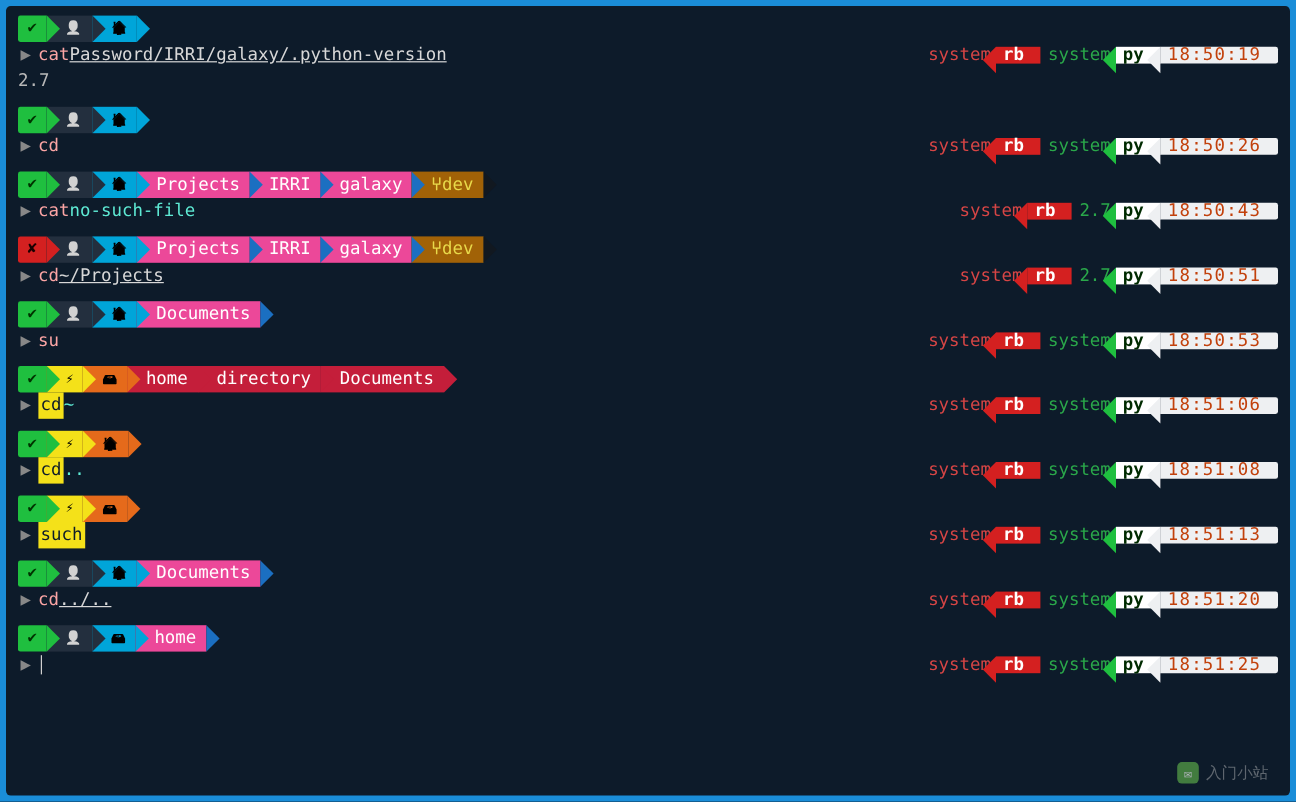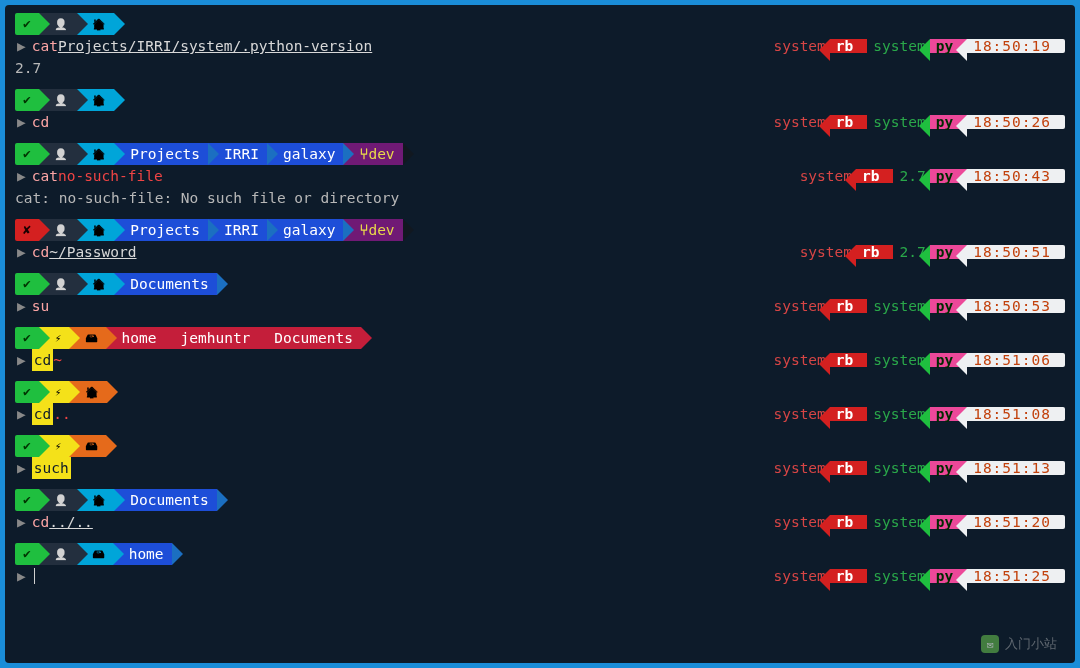--- a/index.html
+++ b/index.html
@@ -62,46 +62,46 @@
     border-top: 11px solid transparent;
     border-bottom: 11px solid transparent;
     border-left: 11px solid currentColor;
     z-index: 2;
   }
   .seg.first { border-top-left-radius: 2px; border-bottom-left-radius: 2px; }
   .seg-bg-green  { background:#1fbf3f; }  .seg-bg-green::after  { color:#1fbf3f; border-left-color:#1fbf3f; }
   .seg-bg-red    { background:#d42020; }  .seg-bg-red::after    { color:#d42020; border-left-color:#d42020; }
   .seg-bg-dkgray { background:#232f3e; }  .seg-bg-dkgray::after { color:#232f3e; border-left-color:#232f3e; }
   .seg-bg-cyan   { background:#00a5d9; }  .seg-bg-cyan::after   { color:#00a5d9; border-left-color:#00a5d9; }
-  .seg-bg-blue   { background:#1d4ed8;align-items:flex-end; }  .seg-bg-blue::after   { color:#1b6fc1; border-left-color:#1b6fc1; }
+  .seg-bg-blue   { background:#ec4899;align-items:flex-end; }  .seg-bg-blue::after   { color:#1b6fc1; border-left-color:#1b6fc1; }
   .seg-bg-yellow { background:#f4e119; }  .seg-bg-yellow::after { color:#f4e119; border-left-color:#f4e119; }
   .seg-bg-orange { background:#e56a1b; }  .seg-bg-orange::after { color:#e56a1b; border-left-color:#e56a1b; }
   .seg-bg-dkred  { background:#c41e3a; }  .seg-bg-dkred::after  { color:#c41e3a; border-left-color:#c41e3a; }
-  .seg-bg-black  { background:#701a75; }  .seg-bg-black::after  { color:#111820; border-left-color:#111820; }
+  .seg-bg-black  { background:#a16207; }  .seg-bg-black::after  { color:#111820; border-left-color:#111820; }
   .seg.pad { padding-left: 16px; }
 
   .seg .txt { color:#ffffff; font-weight: normal; }
   .seg-bg-black .txt { color:#e8d94a;}
 
   .ico { font-weight: bold; font-size:13px; color:#0d1b2a;}
   .ico-check::before { content:"✔"; }
   .ico-cross::before { content:"✘"; color:#1a0000;}
   .ico-check { color:#003300;}
   .ico-user::before { content:"👤"; font-size:11px;}
   .seg-bg-dkgray .ico-user::before { filter: grayscale(1) brightness(2);}
   .ico-home::before { content:"🏠"; font-size:11px; filter: brightness(0);}
   .ico-bolt::before { content:"⚡"; font-size:11px; filter: brightness(0);}
   .ico-disk::before { content:"🖴"; font-size:12px; filter: brightness(0);}
   .ico-branch::before { content:"⑂"; color:#e8d94a; font-weight:bold; font-size:15px;}
 
   
   .prompt-caret { color:#888; padding:0 6px 0 2px;}
   .cmd-kw { color:#fca5a5; }
   .cmd-arg { color:#d8d8d8; text-decoration: underline; }
-  .cmd-err { color:#ef4444;}
+  .cmd-err { color:#5eead4;}
   .cmd-hl { background:#f4e119; color:#0d1b2a; padding:0 2px;}
 
   
   .rgroup {
     display:inline-flex;
     align-items:center;
     height:22px;
   }
   .rseg {
     height:14px;
@@ -113,21 +113,21 @@
   .rseg::before {
     content:"";
     position:absolute;
     left:-11px;
     top:0;
     border-top:11px solid transparent;
     border-bottom:11px solid transparent;
     border-right:11px solid currentColor;
   }
   .r-bg-red   { background:#d42020;}  .r-bg-red::before{ border-right-color:#d42020;}
-  .r-bg-green { background:#ec4899;}  .r-bg-green::before{ border-right-color:#1fbf3f;}
+  .r-bg-green { background:#ffffff;}  .r-bg-green::before{ border-right-color:#1fbf3f;}
   .r-bg-white { background:#eef0f2; border-top-right-radius:2px; border-bottom-right-radius:2px;}
   .r-bg-white::before{ border-right-color:#eef0f2;}
   .r-pretext { color:#d64545; padding-right:4px; padding-left:6px;}
   .r-pretext.gr { color:#2aa84a;}
   .r-bg-red span{color:#fff;font-weight:bold;}
   .r-bg-green span{color:#002b00;font-weight:bold;}
   .r-bg-white span{color:#c2410c;letter-spacing:1px;}
 
   .cursor { display:inline-block; width:1px; height:16px; background:#d0d0d0; vertical-align:middle; margin-left:2px;}
 
@@ -162,21 +162,21 @@
             <span class="ico ico-user"></span>
           </span>
           <span class="seg seg-bg-cyan pad">
             <span class="ico ico-home"></span>
           </span>
         </div>
         <div class="cmd-row">
           <span class="prompt-caret">▶</span>
           <span class="cmd-kw">cat</span>
           <span> </span>
-          <span class="cmd-arg">Projects/IRRI/system/.python-version</span>
+          <span class="cmd-arg">Password/IRRI/galaxy/.python-version</span>
           <div class="row right-abs">
             <span class="rgroup">
               <span class="r-pretext">system</span>
               <span class="rseg r-bg-red">
                 <span>rb</span>
               </span>
               <span class="r-pretext gr"> system</span>
               <span class="rseg r-bg-green">
                 <span>py</span>
               </span>
@@ -263,21 +263,20 @@
               <span class="r-pretext gr"> 2.7</span>
               <span class="rseg r-bg-green">
                 <span>py</span>
               </span>
               <span class="rseg r-bg-white">
                 <span>18:50:43</span>
               </span>
             </span>
           </div>
         </div>
-        <div class="out">cat: no-such-file: No such file or directory</div>
         <div style="height: 8px;"></div>
       </div>
       <div class="block">
         <div class="row left-row">
           <span class="seg seg-bg-red first">
             <span class="ico ico-cross"></span>
           </span>
           <span class="seg seg-bg-dkgray pad">
             <span class="ico ico-user"></span>
           </span>
@@ -296,21 +295,21 @@
           <span class="seg seg-bg-black pad">
             <span class="ico ico-branch"></span>
             <span> </span>
             <span class="txt">dev</span>
           </span>
         </div>
         <div class="cmd-row">
           <span class="prompt-caret">▶</span>
           <span class="cmd-kw">cd</span>
           <span> </span>
-          <span class="cmd-arg">~/Password</span>
+          <span class="cmd-arg">~/Projects</span>
           <div class="row right-abs">
             <span class="rgroup">
               <span class="r-pretext">system</span>
               <span class="rseg r-bg-red">
                 <span>rb</span>
               </span>
               <span class="r-pretext gr"> 2.7</span>
               <span class="rseg r-bg-green">
                 <span>py</span>
               </span>
@@ -366,21 +365,21 @@
           <span class="seg seg-bg-yellow pad">
             <span class="ico ico-bolt"></span>
           </span>
           <span class="seg seg-bg-orange pad">
             <span class="ico ico-disk"></span>
           </span>
           <span class="seg seg-bg-dkred pad">
             <span class="txt">home</span>
           </span>
           <span class="seg seg-bg-dkred pad">
-            <span class="txt">jemhuntr</span>
+            <span class="txt">directory</span>
           </span>
           <span class="seg seg-bg-dkred pad">
             <span class="txt">Documents</span>
           </span>
         </div>
         <div class="cmd-row">
           <span class="prompt-caret">▶</span>
           <span class="cmd-hl">cd</span>
           <span> </span>
           <span class="cmd-err">~</span>

